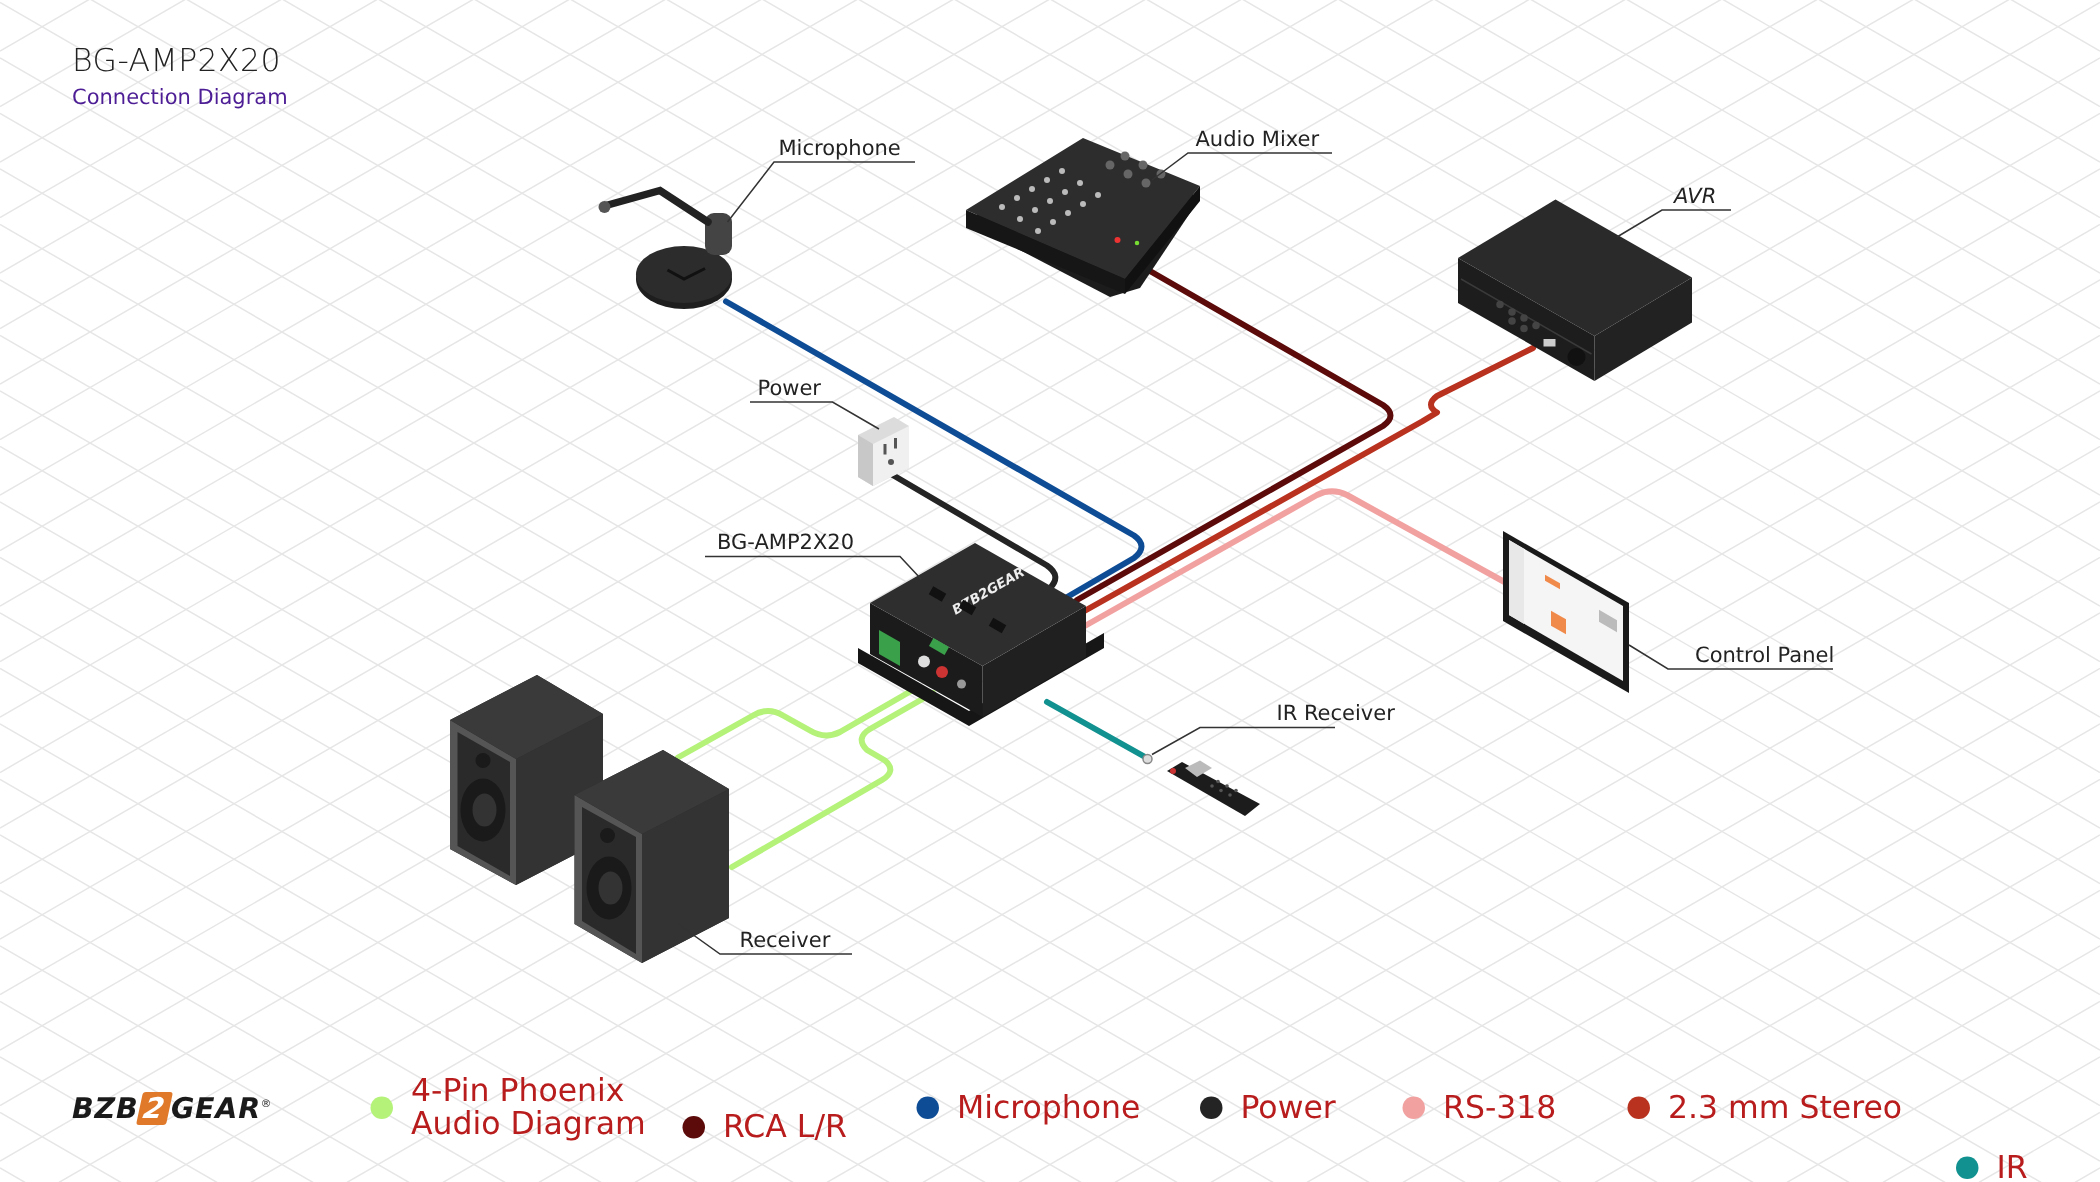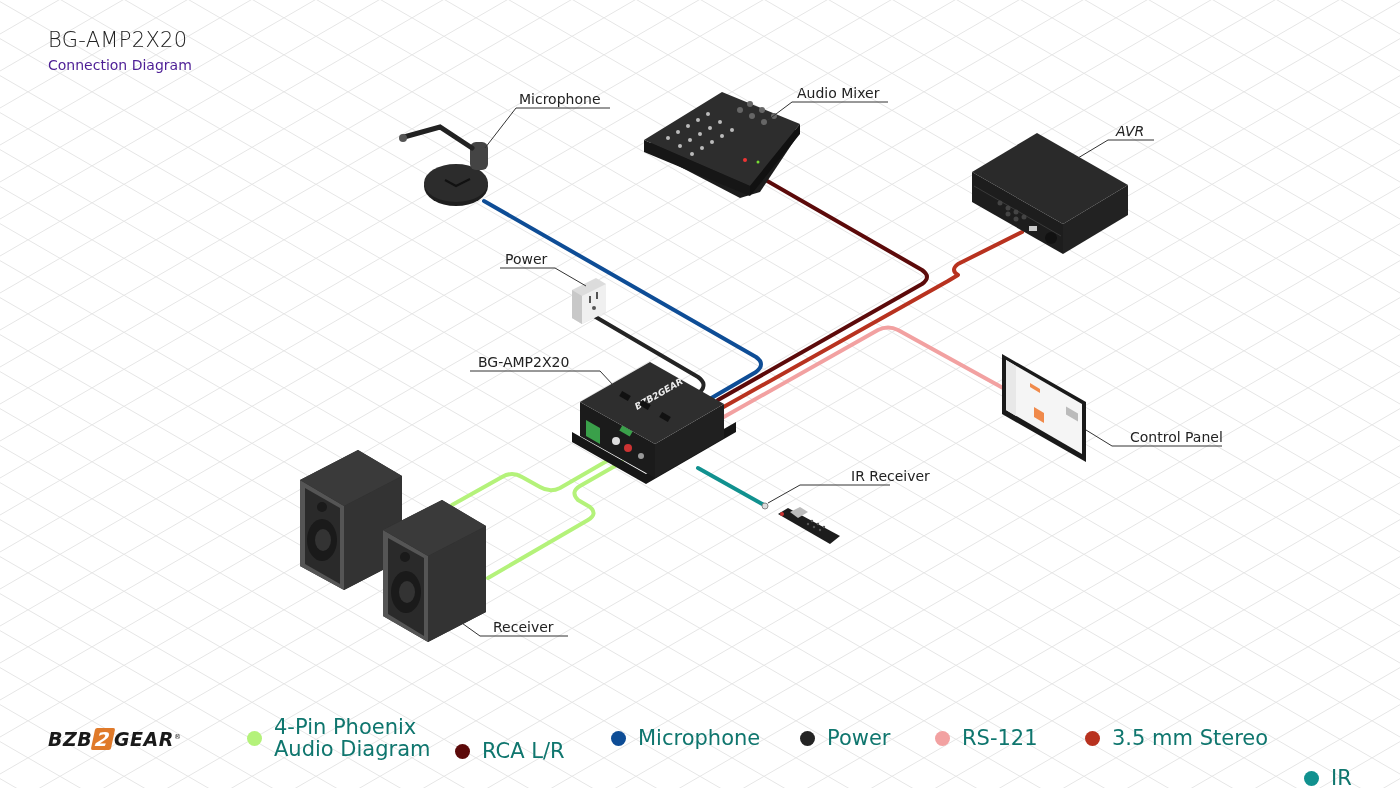--- a/index.html
+++ b/index.html
@@ -9,21 +9,21 @@
   #scene { position:absolute; left:0; top:0; width:1400px; height:788px; }
   .hdr-title { position:absolute; left:48px; top:28px; font-size:21px; letter-spacing:0.3px; color:#222; font-weight:300; }
   .hdr-sub { position:absolute; left:48px; top:57px; font-size:14px; color:#4c1d95; }
   .lbl { position:absolute; font-size:14px; color:#222; white-space:nowrap; }
   .legend { position:absolute; left:0; top:712px; width:1400px; height:60px; }
   .logo { position:absolute; left:48px; top:728px; font-size:19px; font-weight:bold; font-style:italic; color:#1a1a1a; letter-spacing:0.5px; }
   .logo .two { display:inline-block; background:#e07a2a; color:#fff; padding:0 3px; margin:0 1px; transform:skewX(-12deg); border-radius:2px; }
   .logo sup { font-size:7px; font-weight:normal; }
   .leg-item { position:absolute; display:flex; align-items:center; }
   .dot { width:15px; height:15px; border-radius:50%; margin-right:12px; flex:none; }
-  .leg-text { font-size:21px; color:#0f766e; line-height:22px; }
+  .leg-text { font-size:21px; color:#b91c1c; line-height:22px; }
   .leg-text.two-line { font-size:21px; line-height:22px; }
 </style>
 </head>
 <body>
 
 <svg id="grid" width="1400" height="788">
     <g stroke="#e6e6e6" stroke-width="1">
       <line x1="0" y1="-849.375" x2="1400" y2="-40"></line>
       <line x1="0" y1="-40" x2="1400" y2="-849.375"></line>
       <line x1="0" y1="-812.375" x2="1400" y2="-3"></line>
@@ -361,23 +361,23 @@
   <div class="leg-item" style="left:611px;top:15px;">
     <span class="dot" style="background: rgb(14, 77, 150);"></span>
     <span class="leg-text">Microphone</span>
   </div>
   <div class="leg-item" style="left:800px;top:15px;">
     <span class="dot" style="background: rgb(36, 36, 36);"></span>
     <span class="leg-text">Power</span>
   </div>
   <div class="leg-item" style="left:935px;top:15px;">
     <span class="dot" style="background: rgb(242, 161, 161);"></span>
-    <span class="leg-text">RS-121</span>
+    <span class="leg-text">RS-318</span>
   </div>
   <div class="leg-item" style="left:1085px;top:15px;">
     <span class="dot" style="background: rgb(184, 50, 31);"></span>
-    <span class="leg-text">3.5 mm Stereo</span>
+    <span class="leg-text">2.3 mm Stereo</span>
   </div>
   <div class="leg-item" style="left:1304px;top:15px;margin-top:40px;">
     <span class="dot" style="background: rgb(17, 145, 143);"></span>
     <span class="leg-text">IR</span>
   </div>
 </div>
 
 </body></html>

